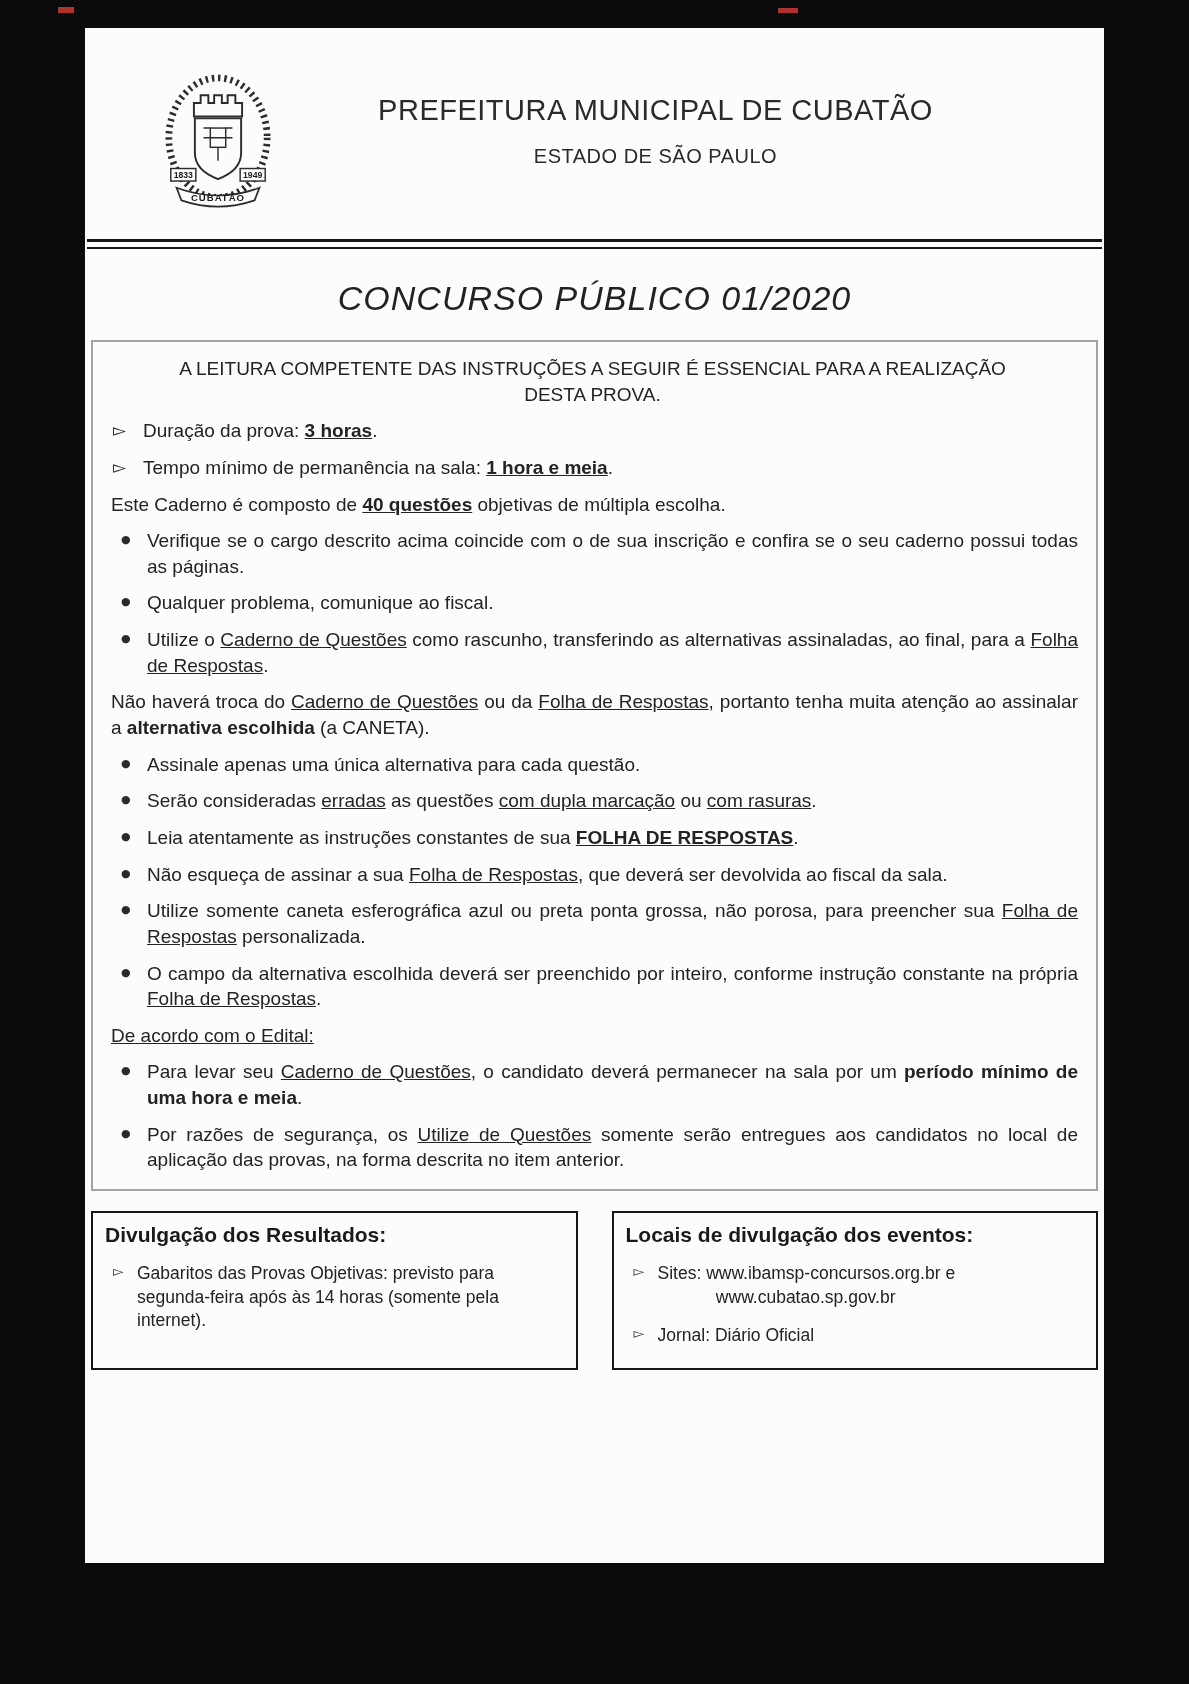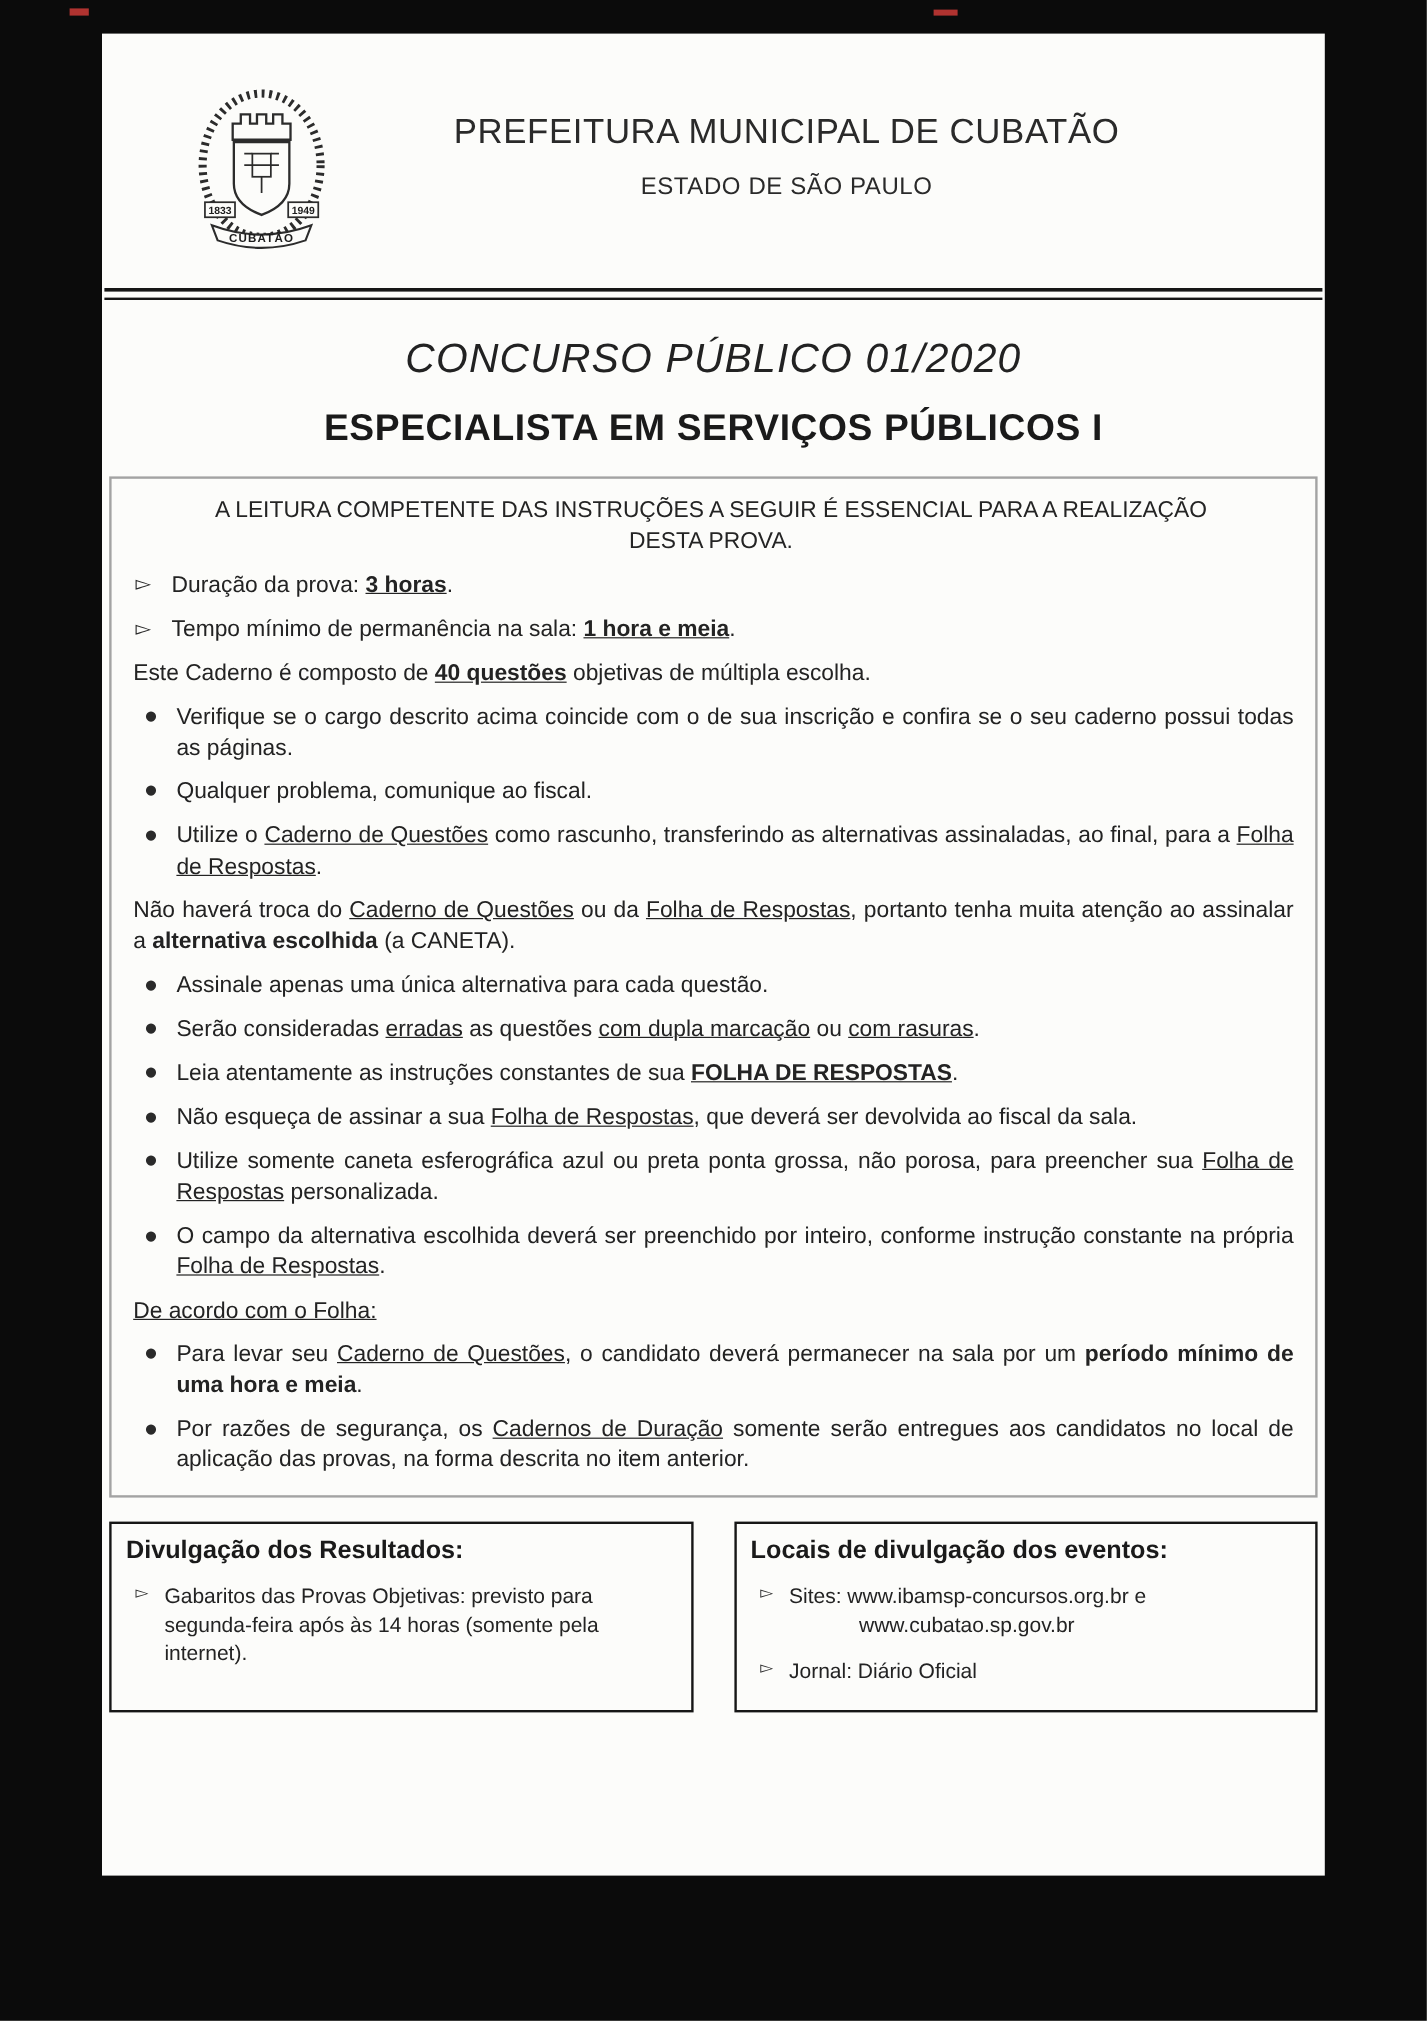--- a/index.html
+++ b/index.html
@@ -98,21 +98,20 @@
     <div class="header-text">
       <div class="header-title">PREFEITURA MUNICIPAL DE CUBATÃO</div>
       <div class="header-subtitle">ESTADO DE SÃO PAULO</div>
     </div>
   </header>
 
   <div class="double-rule"></div>
 
   <div class="titles">
     <div class="title-1">CONCURSO PÚBLICO 01/2020</div>
-    <div class="title-2">ESPECIALISTA EM SERVIÇOS PÚBLICOS I</div>
   </div>
 
   <section class="instructions-box">
     <div class="instructions-heading">A LEITURA COMPETENTE DAS INSTRUÇÕES A SEGUIR É ESSENCIAL PARA A REALIZAÇÃO
 DESTA PROVA.</div>
     <div class="instructions-list">
         <div class="item arrow">
           <span class="marker">▻</span>
           <span class="text"><span>Duração da prova: </span><span class="b u">3 horas</span><span>.</span></span>
         </div>
@@ -156,29 +155,29 @@
         </div>
         <div class="item bullet">
           <span class="marker">●</span>
           <span class="text"><span>Utilize somente caneta esferográfica azul ou preta ponta grossa, não porosa, para preencher sua </span><span class="u">Folha de Respostas</span><span> personalizada.</span></span>
         </div>
         <div class="item bullet">
           <span class="marker">●</span>
           <span class="text"><span>O campo da alternativa escolhida deverá ser preenchido por inteiro, conforme instrução constante na própria </span><span class="u">Folha de Respostas</span><span>.</span></span>
         </div>
         <div class="item plain">
-          <span class="text"><span class="u">De acordo com o Folha:</span></span>
+          <span class="text"><span class="u">De acordo com o Edital:</span></span>
         </div>
         <div class="item bullet">
           <span class="marker">●</span>
           <span class="text"><span>Para levar seu </span><span class="u">Caderno de Questões</span><span>, o candidato deverá permanecer na sala por um </span><span class="b">período mínimo de uma hora e meia</span><span>.</span></span>
         </div>
         <div class="item bullet">
           <span class="marker">●</span>
-          <span class="text"><span>Por razões de segurança, os </span><span class="u">Cadernos de Duração</span><span> somente serão entregues aos candidatos no local de aplicação das provas, na forma descrita no item anterior.</span></span>
+          <span class="text"><span>Por razões de segurança, os </span><span class="u">Utilize de Questões</span><span> somente serão entregues aos candidatos no local de aplicação das provas, na forma descrita no item anterior.</span></span>
         </div>
       </div>
   </section>
 
   <section class="footer-row">
     <div class="footer-box left">
       <div class="footer-title">Divulgação dos Resultados:</div>
       <div class="footer-list">
           <div class="item arrow">
             <span class="marker">▻</span>

